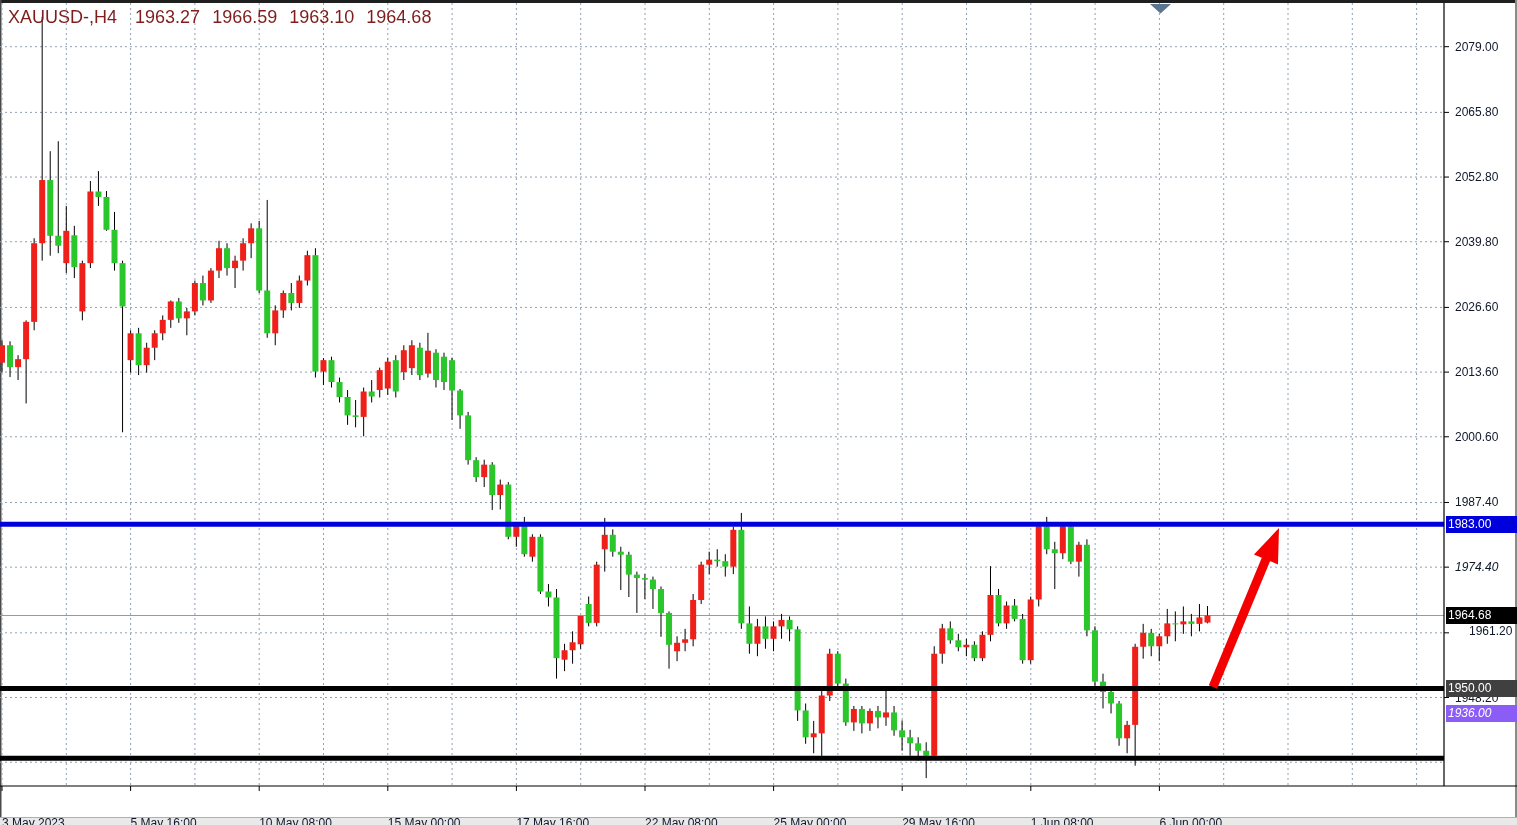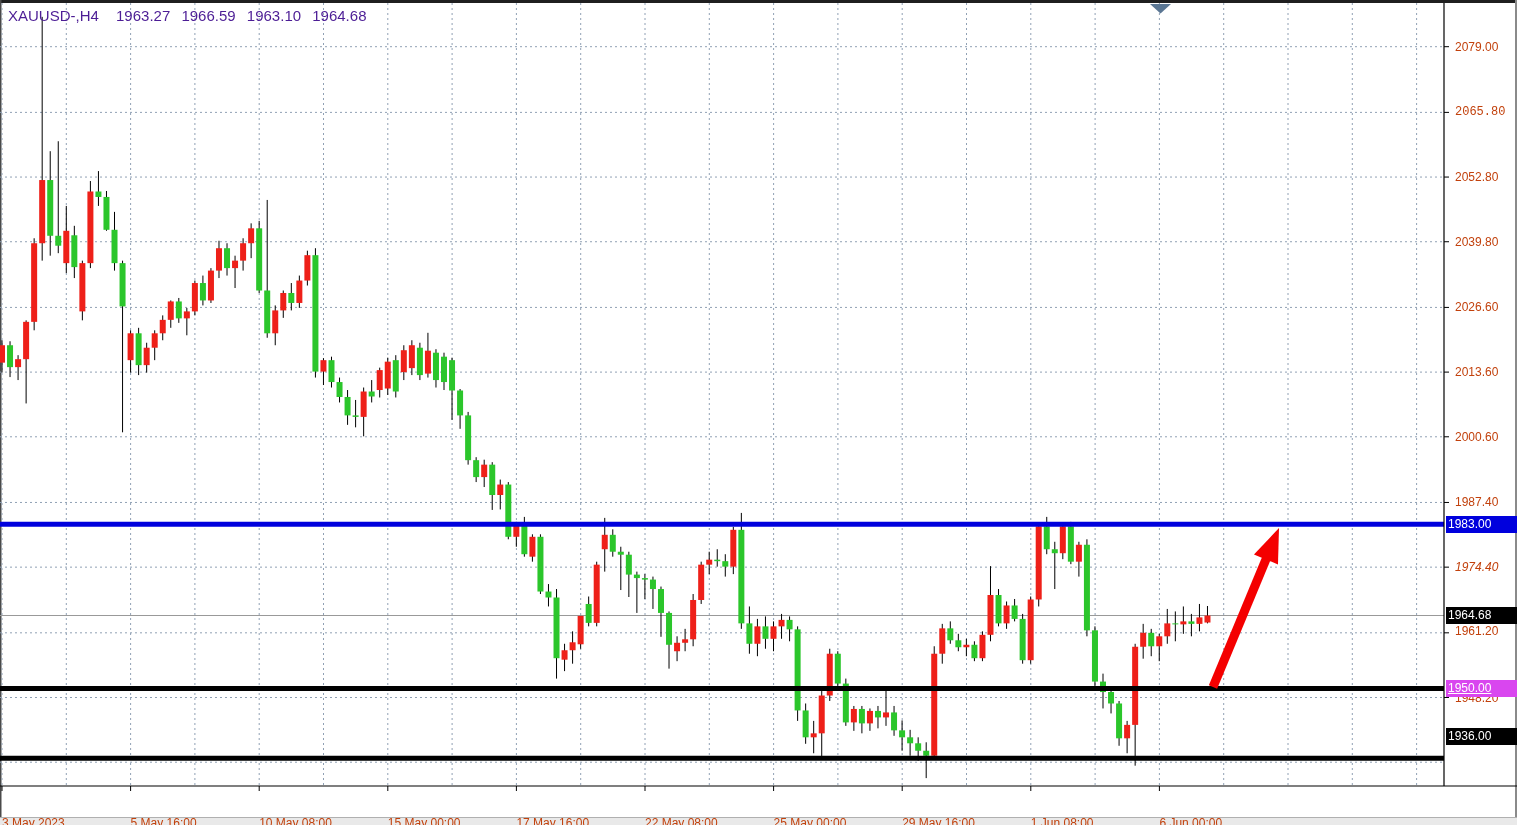--- a/index.html
+++ b/index.html
@@ -2,28 +2,28 @@
 <html><head>
 <meta charset="utf-8">
 <style>
   html,body{margin:0;padding:0;background:#d8d8d8;}
   #stage{
     position:relative;width:1517px;height:825px;background:#ffffff;
     font-family:"Liberation Sans",sans-serif;overflow:hidden;
     box-sizing:border-box;
   }
   #gfx{position:absolute;left:0;top:0;}
-  .lbl{position:absolute;font-size:12px;color:#c2410c;line-height:16px;white-space:nowrap;}
+  .lbl{position:absolute;font-size:12px;color:#0f172a;line-height:16px;white-space:nowrap;}
   .price-lbl{left:1455px;height:16px;}
   .badge{
     position:absolute;left:1446px;width:71px;height:17px;line-height:17px;
     font-size:12px;padding-left:2px;box-sizing:border-box;color:#fff;white-space:nowrap;
   }
   #ohlc-title{
-    position:absolute;left:8px;top:7px;font-size:15px;color:#4c1d95;white-space:nowrap;z-index:5;
+    position:absolute;left:8px;top:7px;font-size:18px;color:#7f1d1d;white-space:nowrap;z-index:5;
   }
   #ohlc-title .sym{margin-right:13px;}
   #ohlc-title .val{margin-right:7px;}
   #price-axis{position:absolute;left:0;top:0;width:1517px;height:825px;z-index:3;pointer-events:none;}
   #time-axis{position:absolute;left:0;top:0;width:1517px;height:825px;z-index:3;pointer-events:none;}
   .time-lbl{top:815px;}
 </style>
 </head>
 <body>
 
@@ -406,34 +406,34 @@
   <div id="ohlc-title">
     <span class="sym">XAUUSD-,H4</span>
     <span class="val">1963.27</span>
     <span class="val">1966.59</span>
     <span class="val">1963.10</span>
     <span class="val">1964.68</span>
   </div>
 
   <div id="price-axis">
       <div class="lbl price-lbl" style="top: 38.7px;">2079.00</div>
-      <div class="lbl price-lbl" style="top: 104.378px; font-family: Liberation Mono, monospace;">2065.80</div>
+      <div class="lbl price-lbl" style="top: 104.378px;">2065.80</div>
       <div class="lbl price-lbl" style="top: 169.061px;">2052.80</div>
       <div class="lbl price-lbl" style="top: 233.744px;">2039.80</div>
       <div class="lbl price-lbl" style="top: 299.421px;">2026.60</div>
       <div class="lbl price-lbl" style="top: 364.104px;">2013.60</div>
       <div class="lbl price-lbl" style="top: 428.787px; text-align: right;">2000.60</div>
       <div class="lbl price-lbl" style="top: 494.465px;">1987.40</div>
       <div class="lbl price-lbl" style="top: 559.148px; font-style: italic;">1974.40</div>
-      <div class="lbl price-lbl" style="top: 623px;">1961.20</div>
+      <div class="lbl price-lbl" style="top: 623px; margin-left: 14px;">1961.20</div>
       <div class="lbl price-lbl" style="top: 689.508px;">1948.20</div>
       <div class="badge" style="top: 515.858px; background: rgb(0, 0, 221);">1983.00</div>
       <div class="badge" style="top: 607.011px; background: rgb(0, 0, 0);">1964.68</div>
-      <div class="badge" style="top: 680.052px; background: #d946ef; text-decoration: underline;">1950.00</div>
-      <div class="badge" style="top: 728px; background: #000000;">1936.00</div>
+      <div class="badge" style="top: 680.052px; background: #404040;">1950.00</div>
+      <div class="badge" style="top: 705px; background: #8b5cf6; font-style: italic;">1936.00</div>
     </div>
   <div id="time-axis">
       <div class="lbl time-lbl" style="left: 2px;">3 May 2023</div>
       <div class="lbl time-lbl" style="left: 130.6px;">5 May 16:00</div>
       <div class="lbl time-lbl" style="left: 259.2px;">10 May 08:00</div>
       <div class="lbl time-lbl" style="left: 387.8px;">15 May 00:00</div>
       <div class="lbl time-lbl" style="left: 516.4px;">17 May 16:00</div>
       <div class="lbl time-lbl" style="left: 645px;">22 May 08:00</div>
       <div class="lbl time-lbl" style="left: 773.6px;">25 May 00:00</div>
       <div class="lbl time-lbl" style="left: 902.2px;">29 May 16:00</div>

